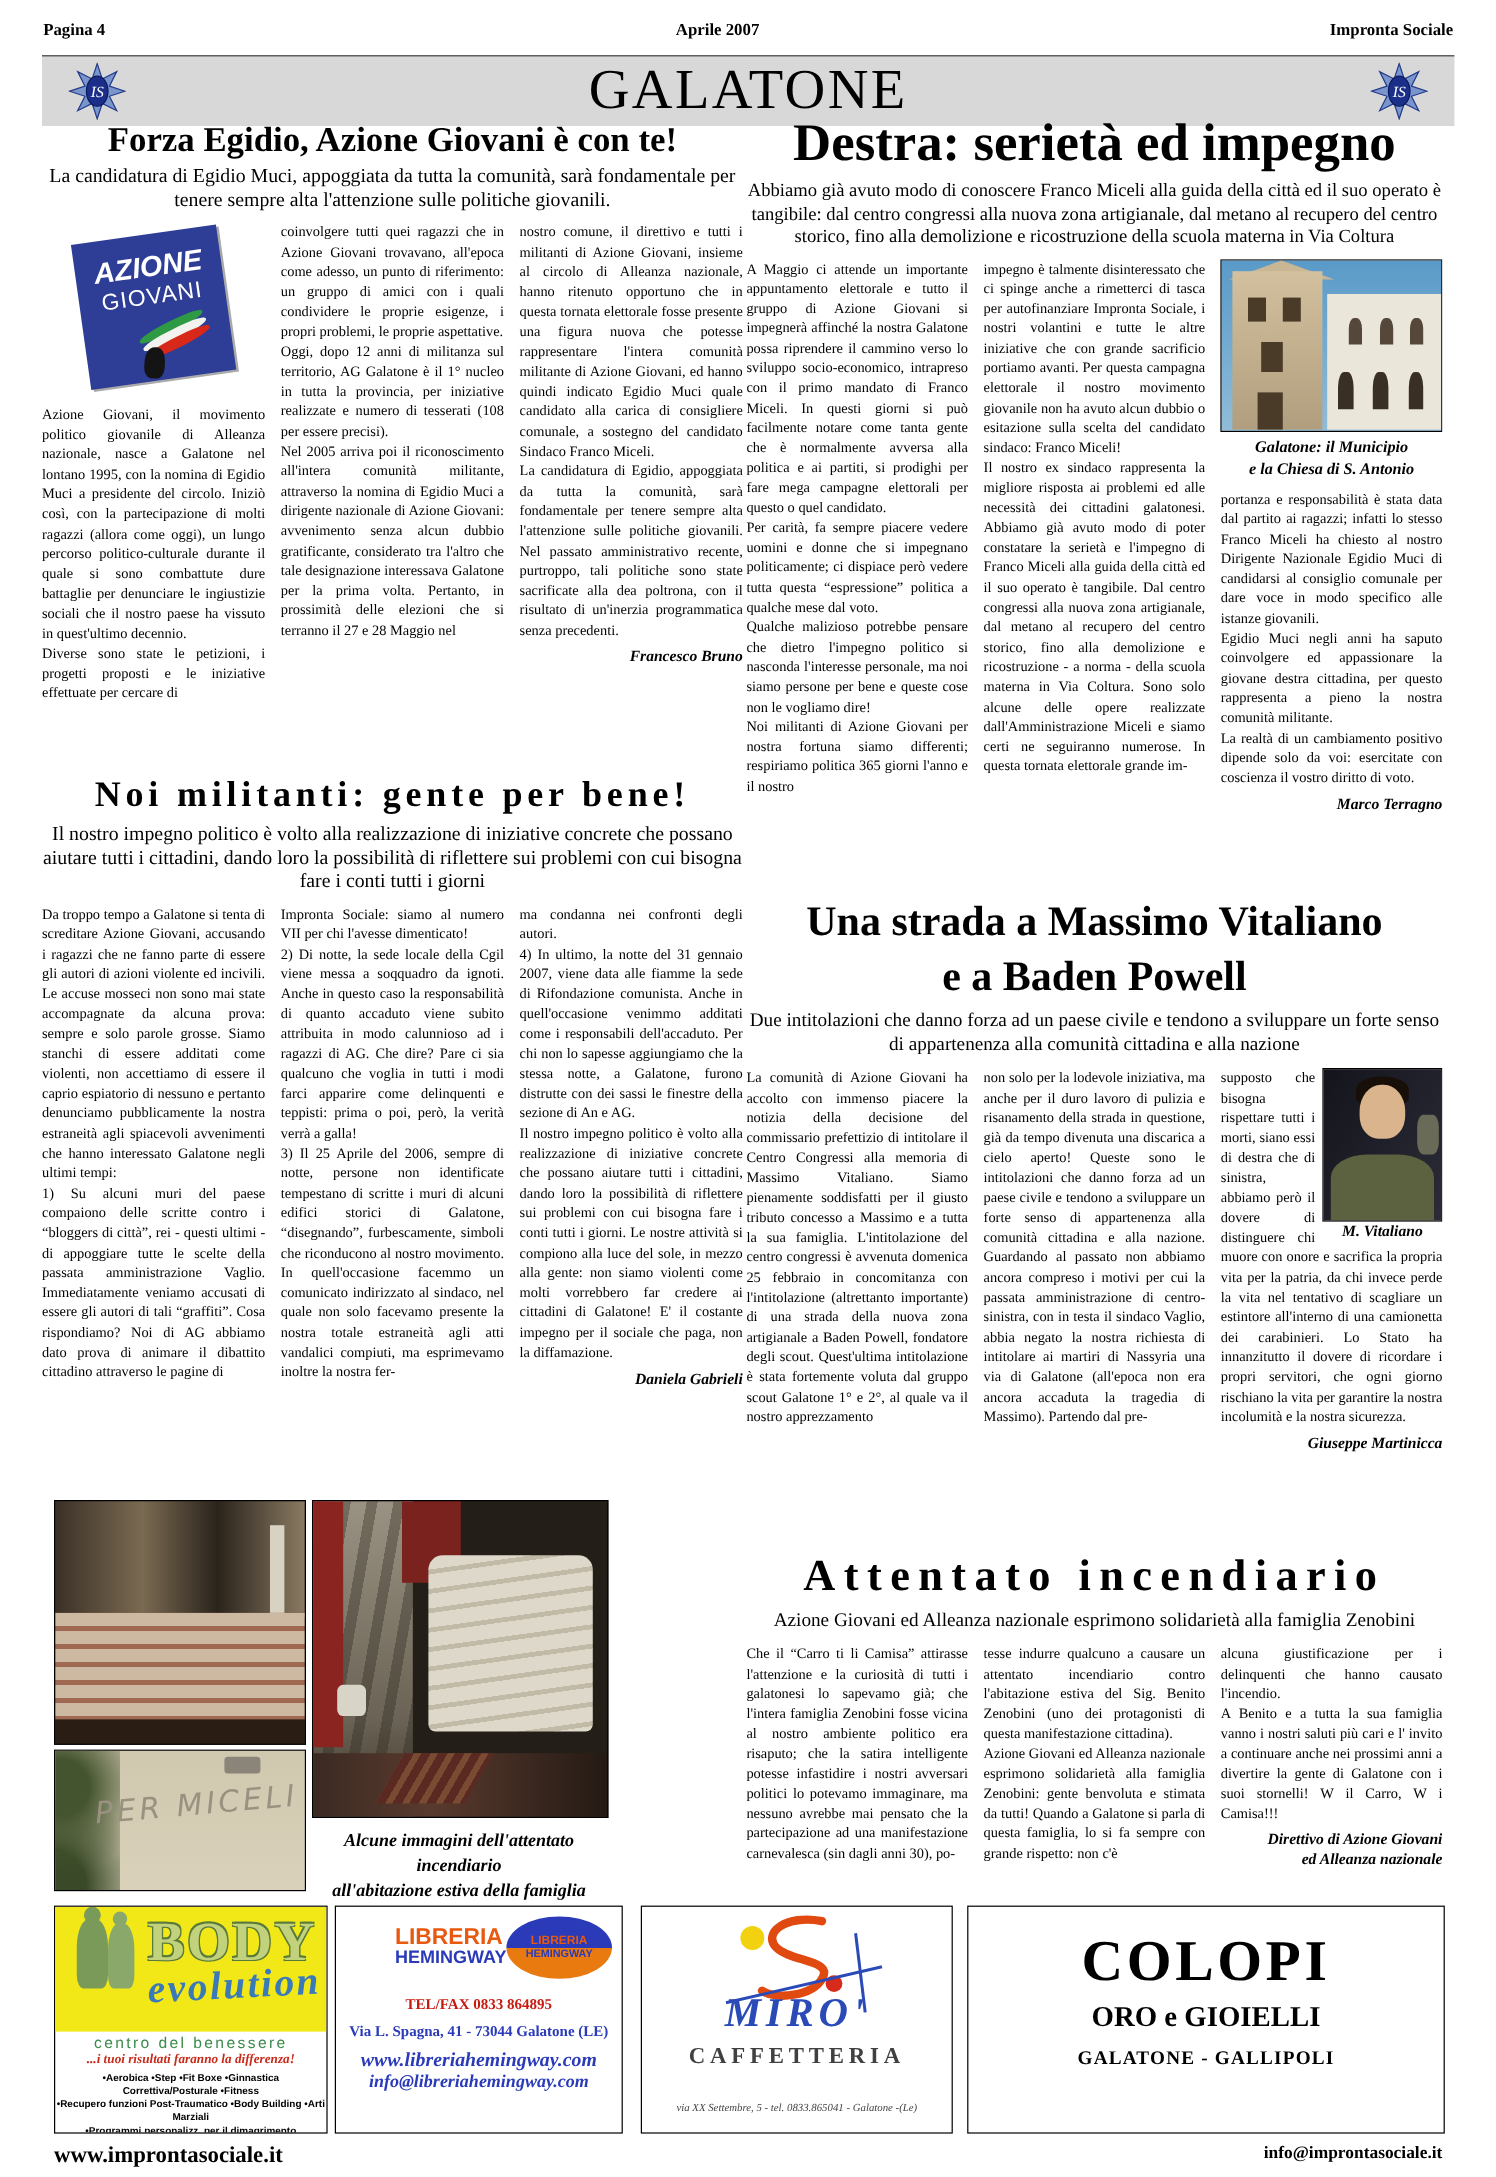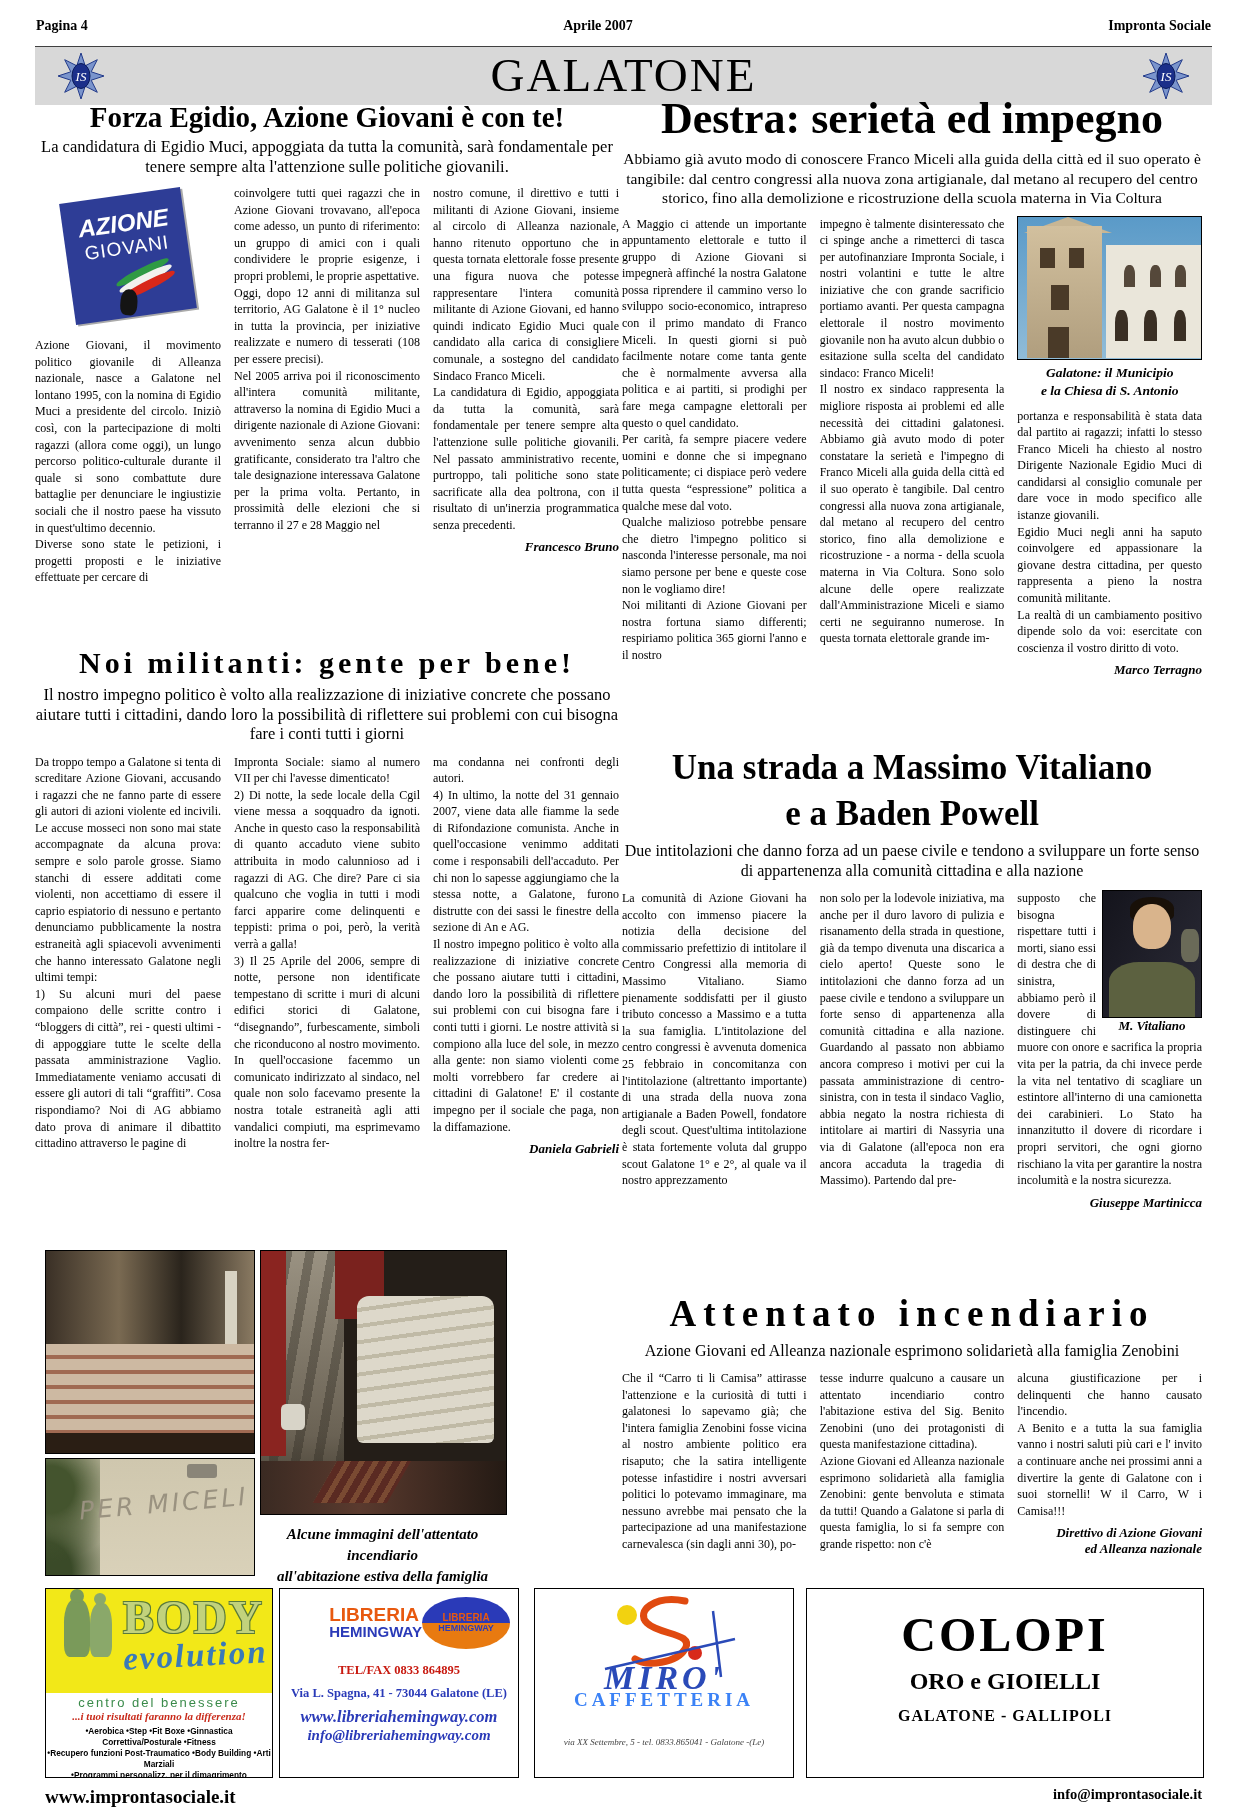--- a/index.html
+++ b/index.html
@@ -145,21 +145,21 @@
   .lib-o1{color:#e8590f;font-size:10px;line-height:10px;}
   .lib-o2{color:#2a3ab8;font-size:9px;line-height:10px;}
   .lib-tel{color:#c81a10;font-weight:bold;font-size:12.5px;margin-top:14px;}
   .lib-addr{color:#2a3ab8;font-weight:bold;font-size:12.5px;margin-top:8px;}
   .lib-web{color:#2a3ab8;font-weight:bold;font-style:italic;font-size:16.5px;margin-top:6px;}
   .lib-mail{color:#2a3ab8;font-weight:bold;font-style:italic;font-size:15px;}
   #ad-miro{left:534px;width:258px;text-align:center;}
   .miro-logo{position:relative;height:96px;}
   .miro-name{position:absolute;left:0;right:0;top:34px;color:#2a4ab8;font-weight:bold;
              font-style:italic;font-size:34px;letter-spacing:4px;margin-top:36px;}
-  .miro-sub{color:#3b82f6;font-weight:bold;font-size:19px;letter-spacing:4px;margin-top:4px;}
+  .miro-sub{color:#404040;font-weight:bold;font-size:19px;letter-spacing:4px;margin-top:18px;}
   .miro-addr{font-size:9px;font-style:italic;color:#444;margin-top:26px;}
   #ad-colopi{left:806px;width:396px;text-align:center;}
   .col-name{font-size:48px;font-weight:bold;letter-spacing:3px;margin-top:18px;}
   .col-l1{font-size:24px;font-weight:bold;margin-top:6px;}
   .col-l2{font-size:16px;font-weight:bold;margin-top:12px;letter-spacing:1px;}
   
   .footer-l{position:absolute;left:45px;top:1786px;font-weight:bold;font-size:19px;}
   .footer-r{position:absolute;right:45px;top:1786px;font-weight:bold;font-size:14.5px;}
 </style>
 </head>

